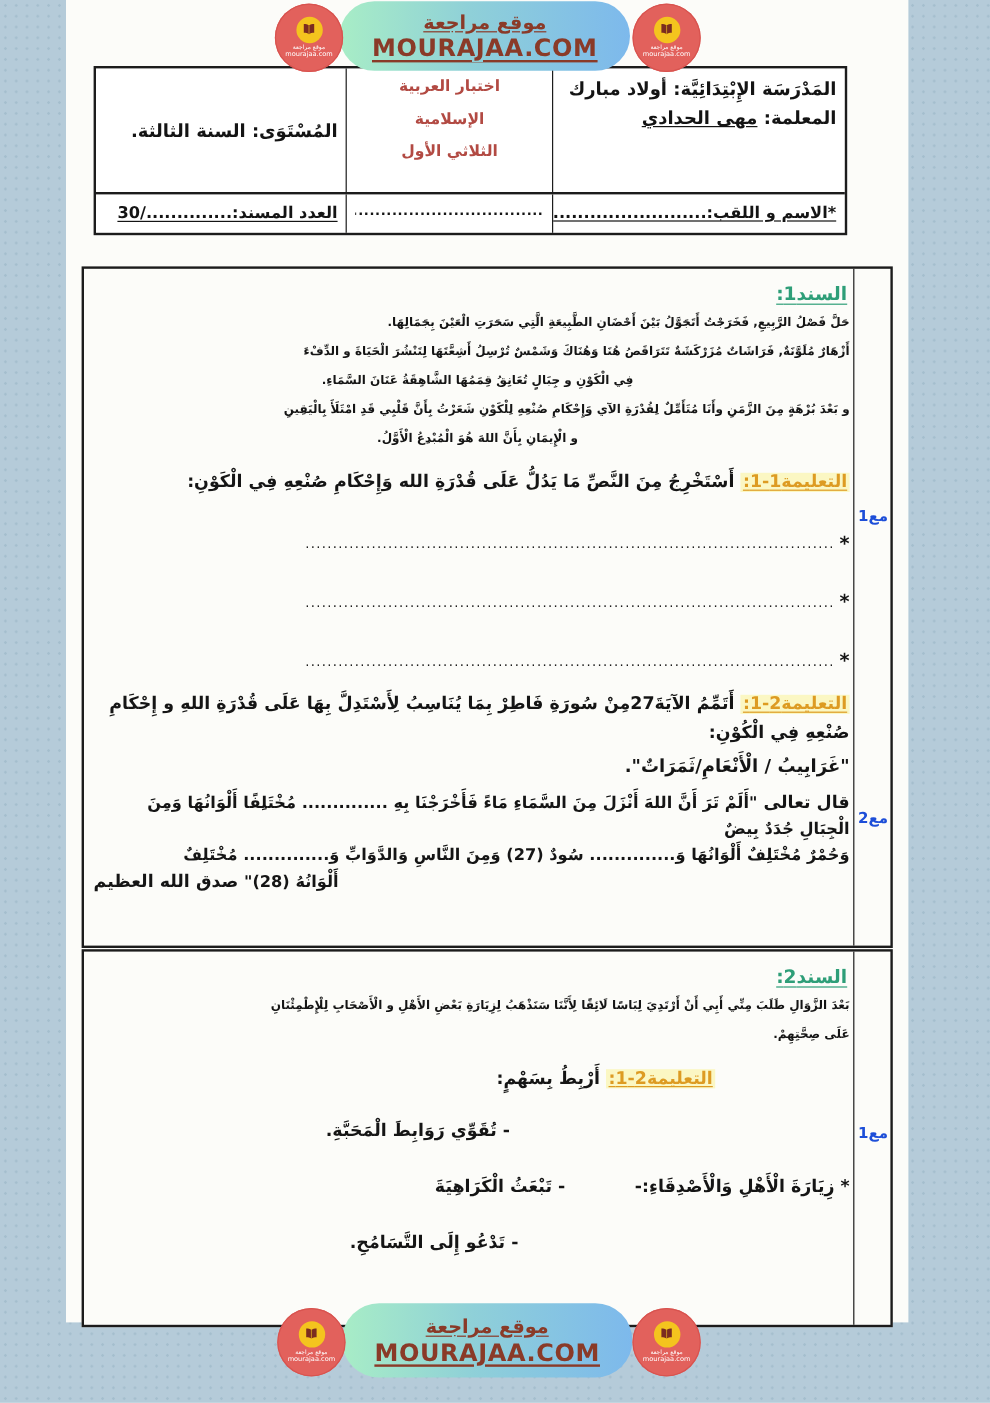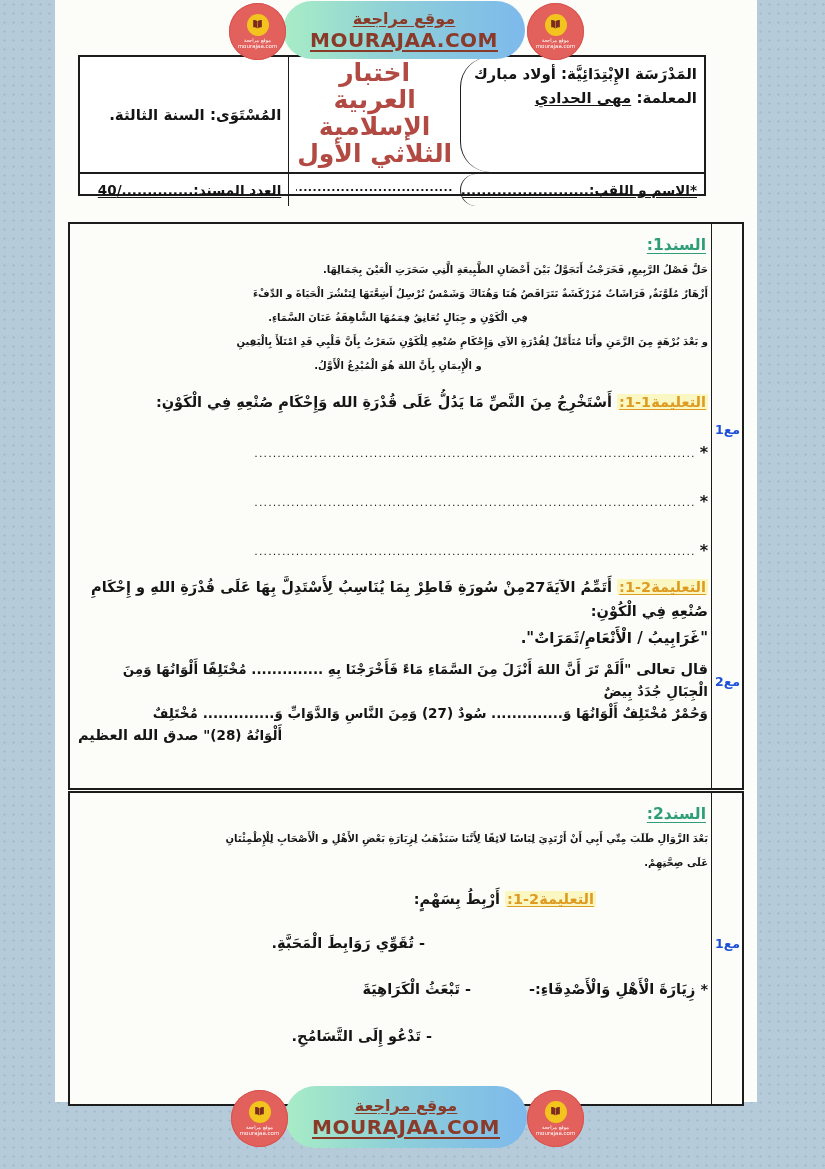--- a/index.html
+++ b/index.html
@@ -32,24 +32,24 @@
 
   
   .hdr{
     position:absolute;left:78px;top:55px;width:624px;height:137px;
     border:2px solid #1c1c1c;display:flex;flex-direction:column;direction:rtl;
     background:#fff;z-index:2;
   }
   .hdr-row1{display:flex;flex:1;}
   .hdr-row2{display:flex;height:32px;border-top:2px solid #1c1c1c;}
   .cell{padding:5px 7px;font-weight:bold;color:#141414;}
-  .c-school{width:39.5%;border-left:1.5px solid #1c1c1c;font-size:15px;line-height:24px;border-radius:30px;}
+  .c-school{width:39.5%;border-left:1.5px solid #1c1c1c;font-size:15px;line-height:24px;}
   .c-title{width:27%;border-left:1.5px solid #1c1c1c;display:flex;flex-direction:column;align-items:center;justify-content:flex-start;padding-top:2px;}
   .c-level{width:33.5%;font-size:15px;line-height:24px;display:flex;align-items:center;}
-  .title-line{color:#b24a43;font-size:25px;font-weight:bold;line-height:27px;text-align:center;}
+  .title-line{color:#b24a43;font-size:13px;font-weight:bold;line-height:27px;text-align:center;}
   .u{text-decoration:underline;text-underline-offset:2px;}
   .r2{display:flex;align-items:center;font-size:13.5px;overflow:hidden;white-space:nowrap;}
   .r2.c-school{border-left:1.5px solid #1c1c1c;}
   .r2.c-title{border-left:1.5px solid #1c1c1c;justify-content:center;padding-top:0;flex-direction:row;align-items:center;}
   .dots-sm{font-size:11px;letter-spacing:.5px;overflow:hidden;}
 
   
   .box{position:absolute;left:68px;width:672px;border:2px solid #1c1c1c;background:#fcfcf9;z-index:1;}
   .box1{top:222px;height:564px;}
   .box2{top:791px;height:311px;}
@@ -123,21 +123,21 @@
     </div>
   </div>
   <div class="hdr-row2">
     <div class="cell c-school r2">
       <span class="u">*الاسم و اللقب:.............................................</span>
     </div>
     <div class="cell c-title r2">
       <span class="dots-sm">......................................................</span>
     </div>
     <div class="cell c-level r2">
-      <span class="u">العدد المسند:............../40</span>
+      <span class="u">العدد المسند:............../30</span>
     </div>
   </div>
 </div>
 
 <div class="box box1">
   <div class="mline"></div>
   <div class="crit" style="top:198px;">مع1</div>
   <div class="crit" style="top:450px;">مع2</div>
 
   <div class="content">

